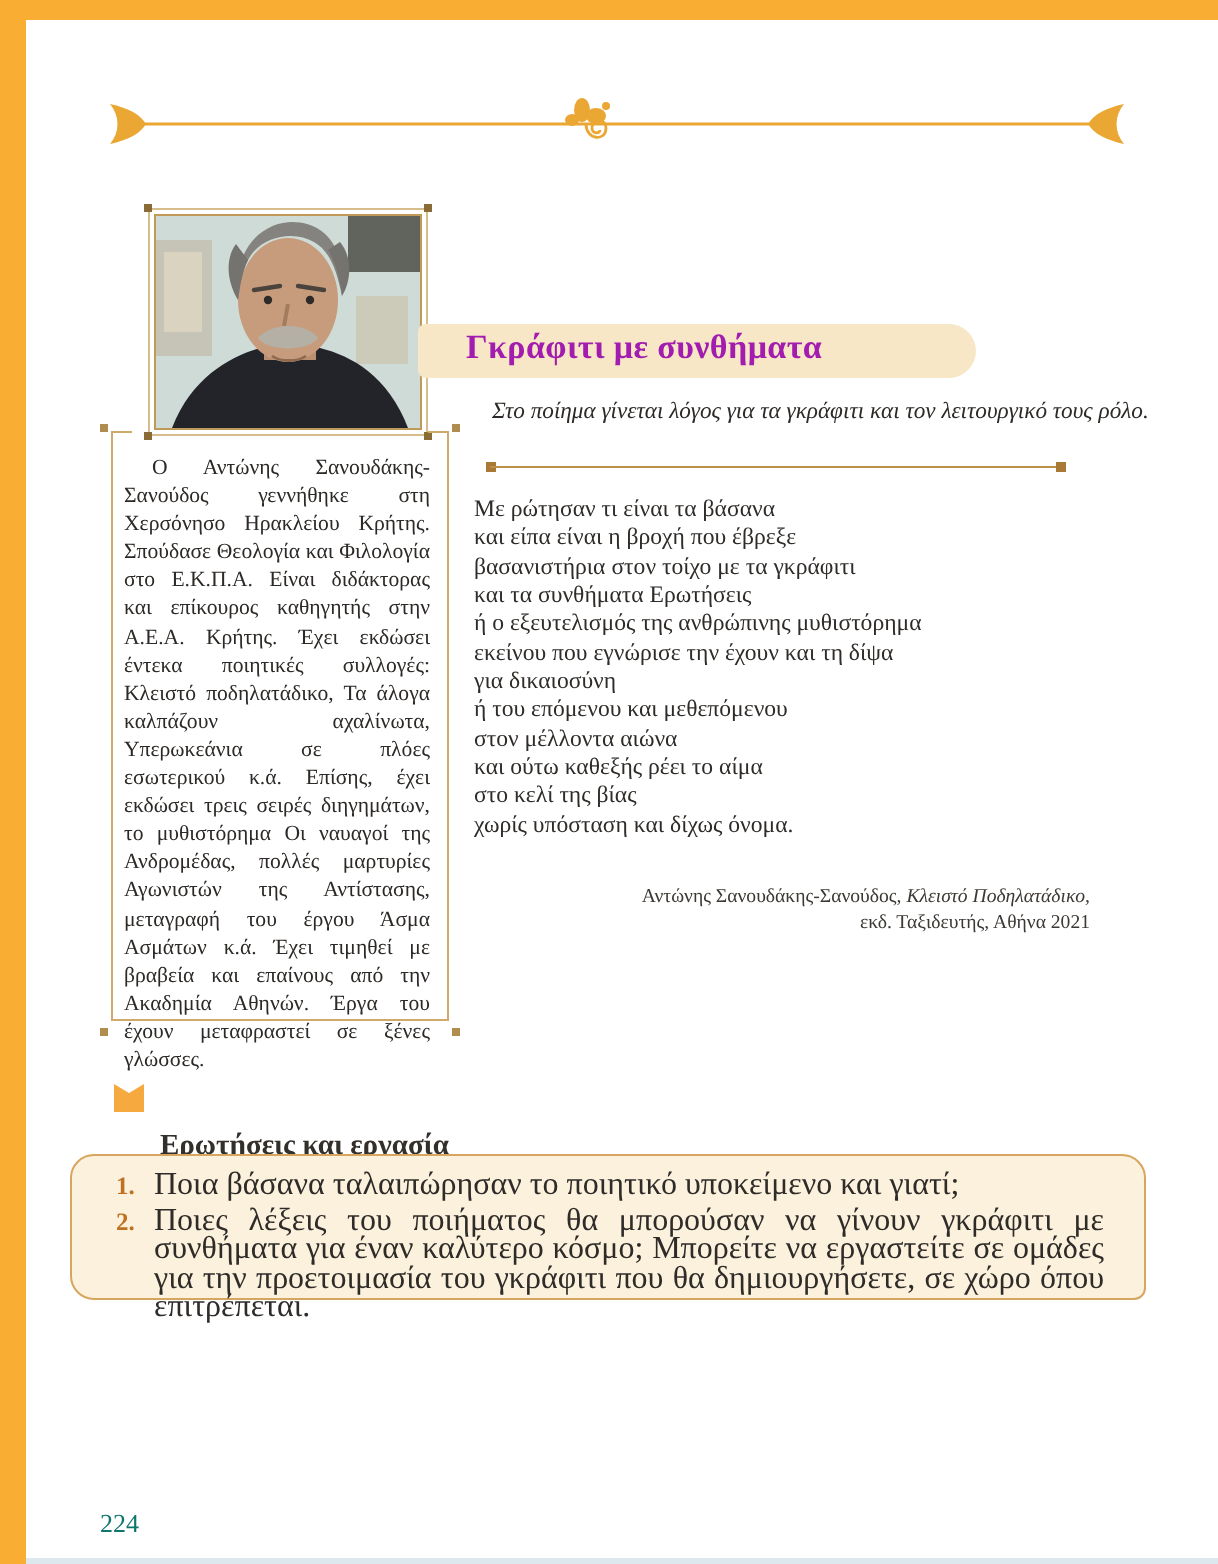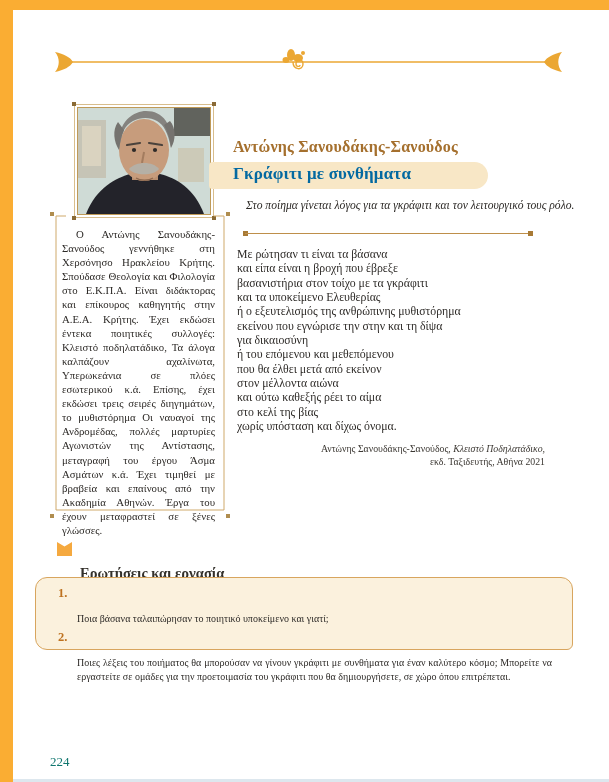--- a/index.html
+++ b/index.html
@@ -24,21 +24,21 @@
   .bio-frame-svg{position:absolute;left:50px;top:212px;}
   .bio-text{position:absolute;left:62px;top:227px;width:153px;
     font-size:10.8px;line-height:14.1px;text-align:justify;text-indent:14px;color:#2c2926;}
 
   
   .author-title{position:absolute;left:233px;top:138px;width:360px;
     font-weight:bold;font-size:16px;color:#a5702e;letter-spacing:.2px;}
   .title-band{position:absolute;left:209px;top:162px;width:279px;height:27px;
     background:#f8e7c6;border-radius:4px 14px 14px 4px;}
   .lesson-title{position:absolute;left:233px;top:164px;width:330px;
-    font-weight:bold;font-size:17px;color:#0369a1;letter-spacing:.2px;}
+    font-weight:bold;font-size:17px;color:#a21caf;letter-spacing:.2px;}
   .intro{position:absolute;left:233px;top:198px;width:336px;
     font-style:italic;font-size:11.6px;line-height:15px;color:#2c2926;margin-left:13px;}
 
   .poem-divider{position:absolute;left:243px;top:231px;width:290px;height:5px;}
   .poem-divider .line{position:absolute;left:2px;top:2px;width:286px;height:1px;background:#be8f4a;}
   .poem-divider .dot{position:absolute;top:0;width:5px;height:5px;background:#a87a35;}
   .poem-divider .dot.l{left:0;} .poem-divider .dot.r{right:0;}
 
   .poem{position:absolute;left:237px;top:247px;width:330px;font-size:11.8px;line-height:14.35px;color:#2e2b28;}
   .poem .pline{white-space:nowrap;}
@@ -50,21 +50,21 @@
   
   .ex-header{position:absolute;left:57px;top:540px;height:18px;display:flex;align-items:center;}
   .ex-icon{width:15px;height:14px;background:#f5a93f;margin-right:8px;
     clip-path:polygon(0 0,50% 32%,100% 0,100% 100%,0 100%);}
   .ex-title{font-weight:bold;font-size:14.5px;color:#33302b;margin-top:48px;}
 
   .q-box{position:absolute;left:35px;top:577px;width:538px;height:73px;box-sizing:border-box;
     background:#fbf1dd;border:1px solid #d8a55e;border-radius:12px 12px 6px 12px;padding:8px 20px 8px 22px;}
   .q-item{display:flex;margin-bottom:3px;}
   .q-num{width:19px;flex:0 0 19px;font-weight:bold;font-size:12.5px;color:#be7220;line-height:14.5px;}
-  .q-text{font-size:10px;line-height:14.5px;color:#2e2b28;text-align:justify;margin-top:26px;}
+  .q-text{font-size:16px;line-height:14.5px;color:#2e2b28;text-align:justify;}
 
   .page-num{position:absolute;left:50px;top:754px;font-size:13px;color:#0f766e;}
 </style>
 </head>
 <body>
 
 <div id="page">
 
   <div class="band-top"></div>
   <div class="band-left"></div>
@@ -123,41 +123,39 @@
     <g fill="#b08d4f">
       <rect x="0" y="0" width="4" height="4"></rect>
       <rect x="176" y="0" width="4" height="4"></rect>
       <rect x="0" y="302" width="4" height="4"></rect>
       <rect x="176" y="302" width="4" height="4"></rect>
     </g>
   </svg>
 
   <div class="bio-text">Ο Αντώνης Σανουδάκης-Σανούδος γεννήθηκε στη Χερσόνησο Ηρακλείου Κρήτης. Σπούδασε Θεολογία και Φιλολογία στο Ε.Κ.Π.Α. Είναι διδάκτορας και επίκουρος καθηγητής στην Α.Ε.Α. Κρήτης. Έχει εκδώσει έντεκα ποιητικές συλλογές: Κλειστό ποδηλατάδικο, Τα άλογα καλπάζουν αχαλίνωτα, Υπερωκεάνια σε πλόες εσωτερικού κ.ά. Επίσης, έχει εκδώσει τρεις σειρές διηγημάτων, το μυθιστόρημα Οι ναυαγοί της Ανδρομέδας, πολλές μαρτυρίες Αγωνιστών της Αντίστασης, μεταγραφή του έργου Άσμα Ασμάτων κ.ά. Έχει τιμηθεί με βραβεία και επαίνους από την Ακαδημία Αθηνών. Έργα του έχουν μεταφραστεί σε ξένες γλώσσες.</div>
 
-  <div class="author-title">Αντώνης Σανουδάκης-Σανούδος</div>
   <div class="title-band"></div>
   <div class="lesson-title">Γκράφιτι με συνθήματα</div>
   <div class="intro">Στο ποίημα γίνεται λόγος για τα γκράφιτι και τον λειτουργικό τους ρόλο.</div>
 
   <div class="poem-divider">
     <span class="dot l"></span>
     <span class="line"></span>
     <span class="dot r"></span>
   </div>
 
   <div class="poem">
     <div class="pline">Με ρώτησαν τι είναι τα βάσανα</div>
     <div class="pline">και είπα είναι η βροχή που έβρεξε</div>
     <div class="pline">βασανιστήρια στον τοίχο με τα γκράφιτι</div>
-    <div class="pline">και τα υποκείμενο Ελευθερίας</div>
+    <div class="pline">και τα συνθήματα Ερωτήσεις</div>
     <div class="pline">ή ο εξευτελισμός της ανθρώπινης μυθιστόρημα</div>
-    <div class="pline">εκείνου που εγνώρισε την στην και τη δίψα</div>
+    <div class="pline">εκείνου που εγνώρισε την έχουν και τη δίψα</div>
     <div class="pline">για δικαιοσύνη</div>
     <div class="pline">ή του επόμενου και μεθεπόμενου</div>
-    <div class="pline">που θα έλθει μετά από εκείνον</div>
     <div class="pline">στον μέλλοντα αιώνα</div>
     <div class="pline">και ούτω καθεξής ρέει το αίμα</div>
     <div class="pline">στο κελί της βίας</div>
     <div class="pline">χωρίς υπόσταση και δίχως όνομα.</div>
   </div>
 
   <div class="attribution">
     <div><span>Αντώνης Σανουδάκης-Σανούδος, </span><span class="work">Κλειστό Ποδηλατάδικο,</span></div>
     <div>εκδ. Ταξιδευτής, Αθήνα 2021</div>
   </div>

